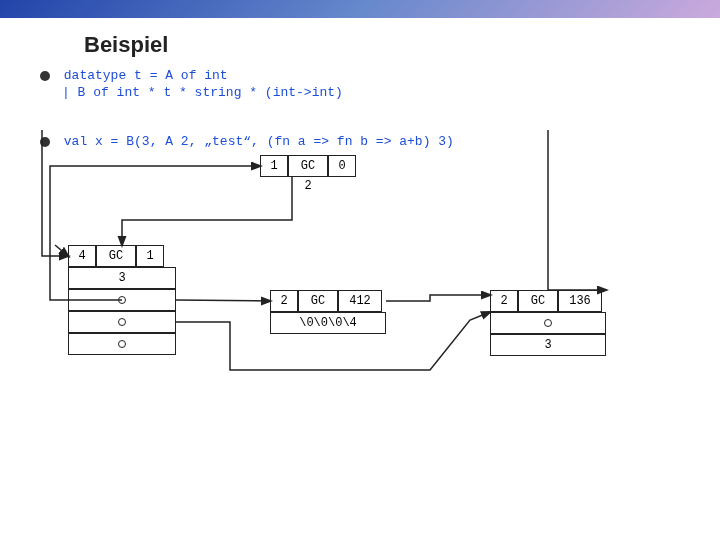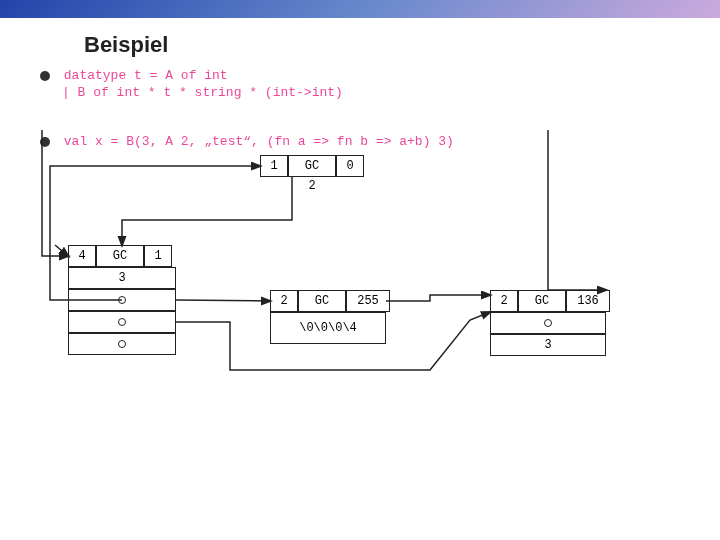--- a/index.html
+++ b/index.html
@@ -27,21 +27,21 @@
       font-size: 22px;
       font-weight: bold;
       color: #222;
       margin-left: 44px;
     }
 
     .bullet-text {
       position: absolute;
       font-family: 'Courier New', Courier, monospace;
       font-size: 13px;
-      color: #ec4899;
+      color: #1d4ed8;
     }
 
     .bullet {
       display: inline-block;
       width: 10px;
       height: 10px;
       background: #333;
       border-radius: 50%;
       margin-right: 6px;
       vertical-align: middle;
@@ -52,21 +52,21 @@
       border: 1.5px solid #222;
       display: inline-flex;
       align-items: center;
       justify-content: center;
       font-family: 'Courier New', Courier, monospace;
       font-size: 12px;
       background: white;
     }
 
     .cell-small { width: 28px; height: 22px; }
-    .cell-medium { width: 48px; height: 22px; }
+    .cell-medium { width: 40px; height: 22px; }
     .cell-large { width: 44px; height: 22px; }
 
     
     .dot {
       display: inline-block;
       width: 8px;
       height: 8px;
       border-radius: 50%;
       border: 1.5px solid #222;
       background: white;
@@ -154,26 +154,26 @@
     </div>
   </div>
 </div>
 
 <div style="position:absolute; top:290px; left:270px;">
   <div class="vstack">
 
     <div class="hstack">
       <div class="cell cell-small">2</div>
       <div class="cell cell-medium">GC</div>
-      <div class="cell cell-large">255</div>
-    </div>
-
-
-    <div class="hstack">
-      <div class="cell" style="width:116px; height:32px;">\0\0\0\4</div>
+      <div class="cell cell-large">412</div>
+    </div>
+
+
+    <div class="hstack">
+      <div class="cell" style="width:116px; height:22px;">\0\0\0\4</div>
     </div>
   </div>
 </div>
 
 <div style="position:absolute; top:290px; left:490px;">
   <div class="vstack">
 
     <div class="hstack">
       <div class="cell cell-small">2</div>
       <div class="cell cell-medium">GC</div>

